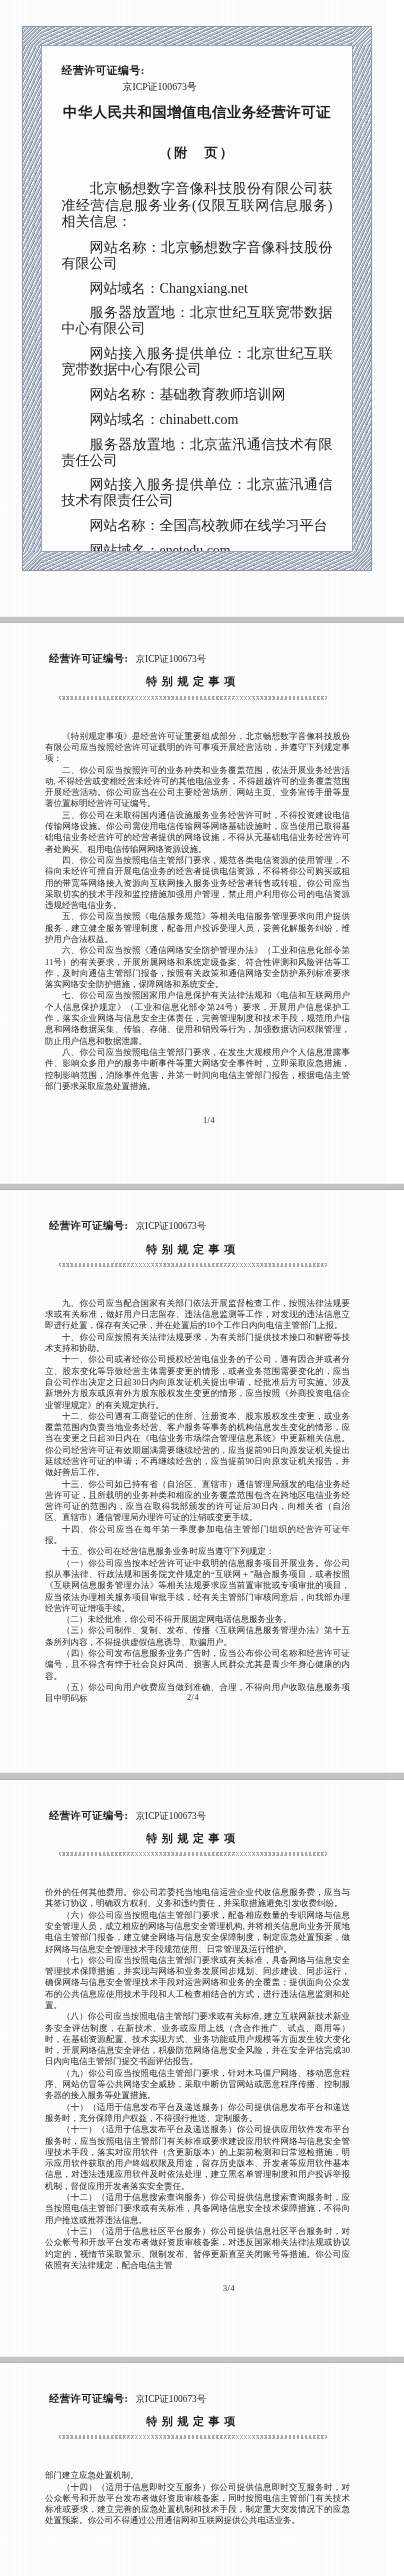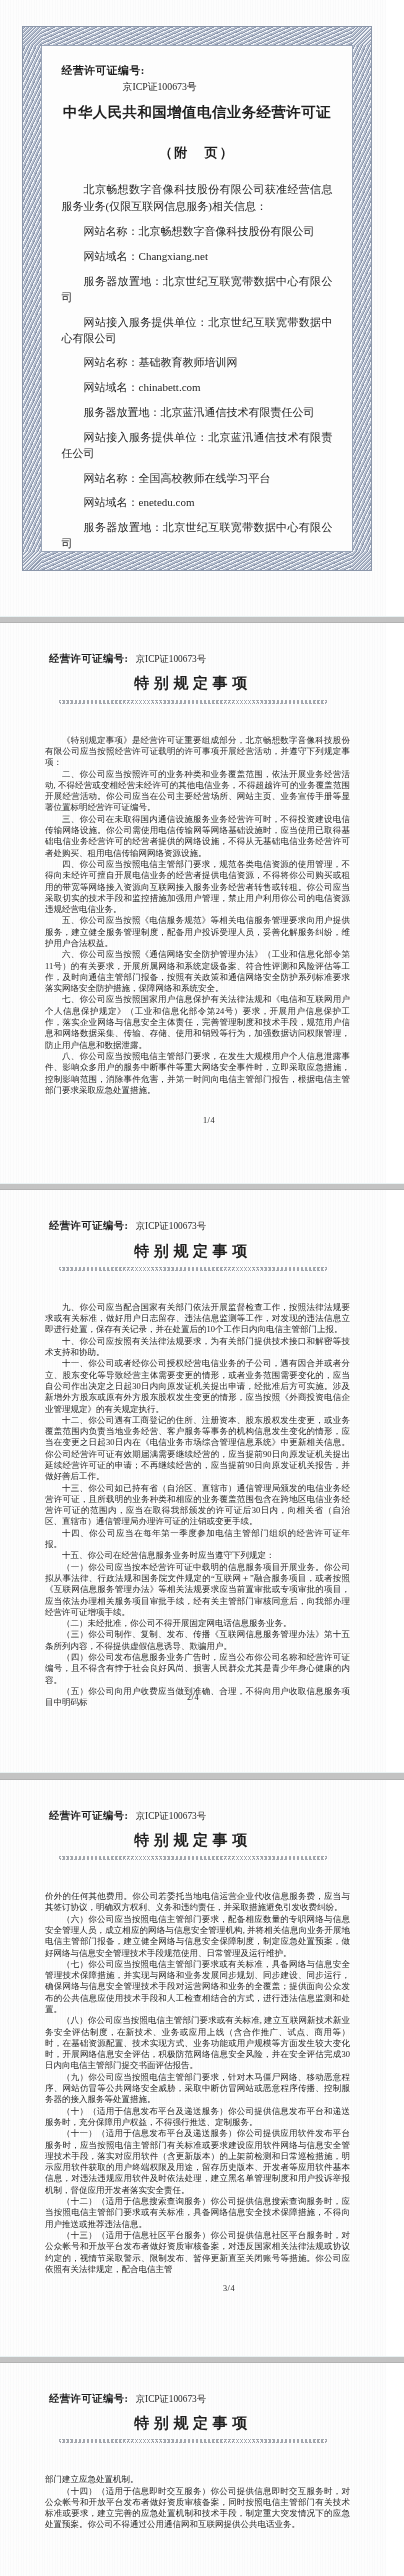--- a/index.html
+++ b/index.html
@@ -14,28 +14,28 @@
   .cert-frame{position:absolute;left:22px;top:26px;width:350px;height:545px;box-sizing:border-box;
       border:19.6px solid #a9b2c3;
       border-image:repeating-linear-gradient(135deg,#8e99ae 0 1.5px,#eef1f6 1.5px 3.1px,#b4bdcd 3.1px 5.2px) 38;
       outline:1px solid #8c97aa;outline-offset:-1px;background:#fdfdfd;}
   .cert-inner{position:absolute;inset:0;border:0.5px solid #9aa5b8;padding:17.5px 19.6px;overflow:hidden;}
   .lic{font-size:10.8px;font-weight:600;letter-spacing:0.5px;}
   .lic-no{margin:3.1px 0 0 61px;font-size:9.8px;}
   h1.cert-title{font-size:14.4px;font-weight:700;text-align:center;margin:9.3px 0 0;letter-spacing:0.5px;}
   .cert-sub{font-size:13px;text-align:center;margin-top:22px;letter-spacing:2.1px;font-weight:600;}
   .cert-body{margin-top:19.6px;}
-  .cert-body .para{margin:8.8px 0 0;font-size:11px;line-height:16px;text-indent:2em;text-align:justify;}
+  .cert-body .para{margin:8.8px 0 0;font-size:14px;line-height:16px;text-indent:2em;text-align:justify;}
   .cert-body .para:first-child{line-height:16.5px;margin:0 0 6.2px;}
 
   
   .page.prov .ph{padding:29px 0 0 49px;white-space:nowrap;}
   .ph-label{font-size:10.3px;font-weight:600;letter-spacing:0.5px;}
   .ph-no{font-size:9.3px;margin-left:5.2px;}
-  h2.prov-title{font-size:15px;font-weight:700;text-align:center;letter-spacing:4.6px;margin:8.2px 0 0;}
+  h2.prov-title{font-size:11px;font-weight:700;text-align:center;letter-spacing:4.6px;margin:8.2px 0 0;}
   .wavy{height:4.1px;width:268px;margin:6.2px auto 0;opacity:.8;background:
     repeating-linear-gradient(63deg,transparent 0 1px,#8f949c 1px 2.1px,transparent 2.1px 3.6px),
     repeating-linear-gradient(-63deg,transparent 0 1px,#8f949c 1px 2.1px,transparent 2.1px 3.6px);}
   .prov .body{margin-top:31px;padding:0 36px 0 45px;}
   .prov .body .para{margin:0;font-size:8.5px;line-height:11.3px;text-align:justify;text-indent:2em;}
   .prov .body .para.cont{text-indent:0;}
   .pn{position:absolute;left:0;width:100%;text-align:center;font-size:8.2px;letter-spacing:0.5px;}
   .prov-1{height:560px;} .prov-1 .pn{bottom:58px;padding-left:16px;}
   .prov-2{height:582px;} .prov-2 .pn{bottom:70px;}
   .prov-3{height:576px;} .prov-3 .pn{bottom:63px;padding-left:36px;}

